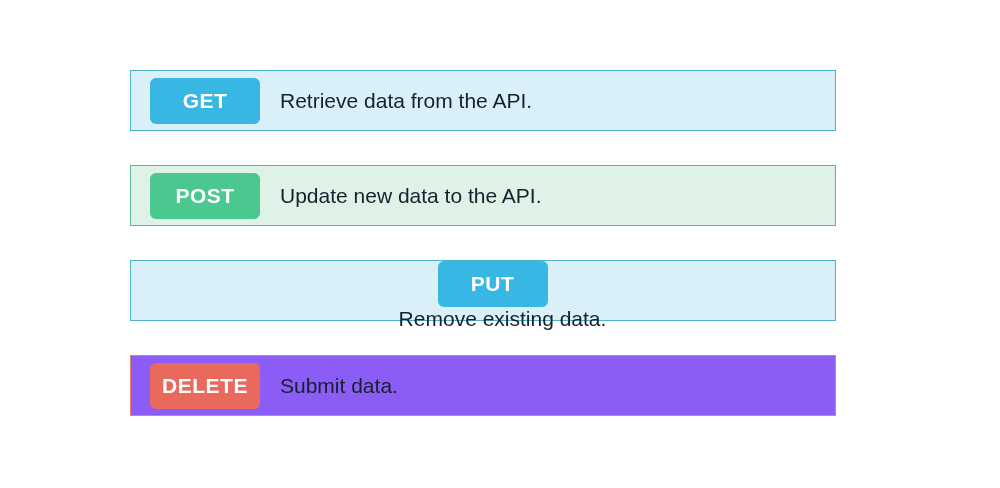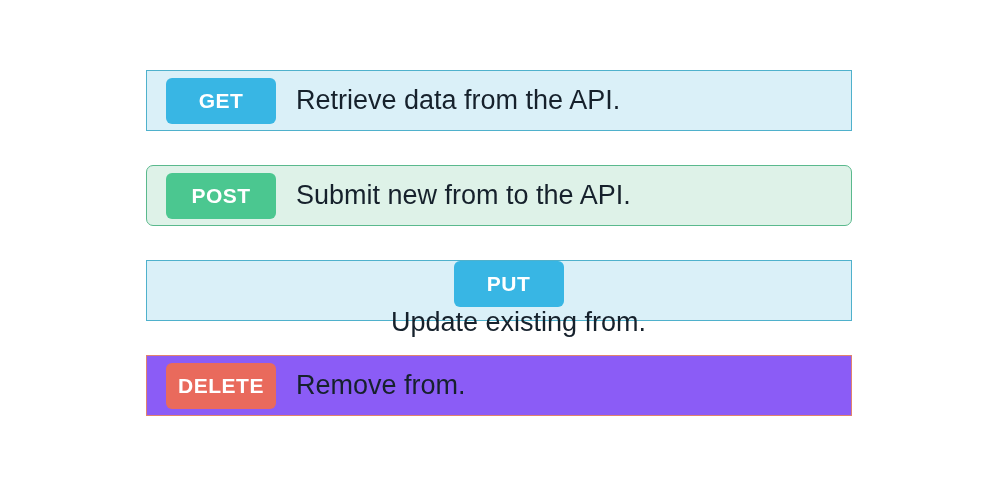--- a/index.html
+++ b/index.html
@@ -10,21 +10,21 @@
   .canvas {
     position: relative;
     width: 1000px;
     height: 488px;
     background: #ffffff;
     overflow: hidden;
     font-family: "Liberation Sans", "DejaVu Sans", sans-serif;
   }
   .methods-list {
     position: absolute;
-    left: 146px;
+    left: 130px;
     top: 70px;
     width: 706px;
     display: flex;
     flex-direction: column;
     gap: 34px;
   }
   .method-card {
     box-sizing: border-box;
     width: 706px;
     height: 61px;
@@ -42,46 +42,46 @@
     align-items: center;
     justify-content: center;
     color: #ffffff;
     font-size: 21px;
     font-weight: 700;
     letter-spacing: 0.5px;
     flex: 0 0 auto;
   }
   .method-description {
     margin-left: 20px;
-    font-size: 27px;
+    font-size: 21px;
     font-weight: 400;
     color: #16212c;
     white-space: nowrap;
   }
 </style>
 </head>
 <body>
 
 <div class="canvas">
   <div class="methods-list">
 
     <div class="method-card" style="background-color: rgb(218, 240, 248); border-color: rgb(79, 177, 204);">
       <div class="method-badge" style="background-color: rgb(56, 182, 228);">GET</div>
       <div class="method-description">Retrieve data from the API.</div>
     </div>
 
-    <div class="method-card" style="background-color: rgb(222, 242, 232); border-color: rgb(90, 185, 141); border-radius: 7px;">
+    <div class="method-card" style="background-color: rgb(222, 242, 232); border-color: rgb(90, 185, 141);">
       <div class="method-badge" style="background-color: rgb(75, 199, 144);">POST</div>
-      <div class="method-description">Submit new from to the API.</div>
+      <div class="method-description">Update new data to the API.</div>
     </div>
 
     <div class="method-card" style="background-color: rgb(218, 240, 248); border-color: rgb(79, 177, 204); flex-direction: column;">
       <div class="method-badge" style="background-color: rgb(56, 182, 228);">PUT</div>
-      <div class="method-description">Update existing from.</div>
+      <div class="method-description">Remove existing data.</div>
     </div>
 
     <div class="method-card" style="background-color: #8b5cf6; border-color: rgb(225, 130, 111);">
       <div class="method-badge" style="background-color: rgb(233, 106, 92);">DELETE</div>
-      <div class="method-description">Remove from.</div>
+      <div class="method-description">Submit data.</div>
     </div>
 
   </div>
 </div>
 
 </body></html>

